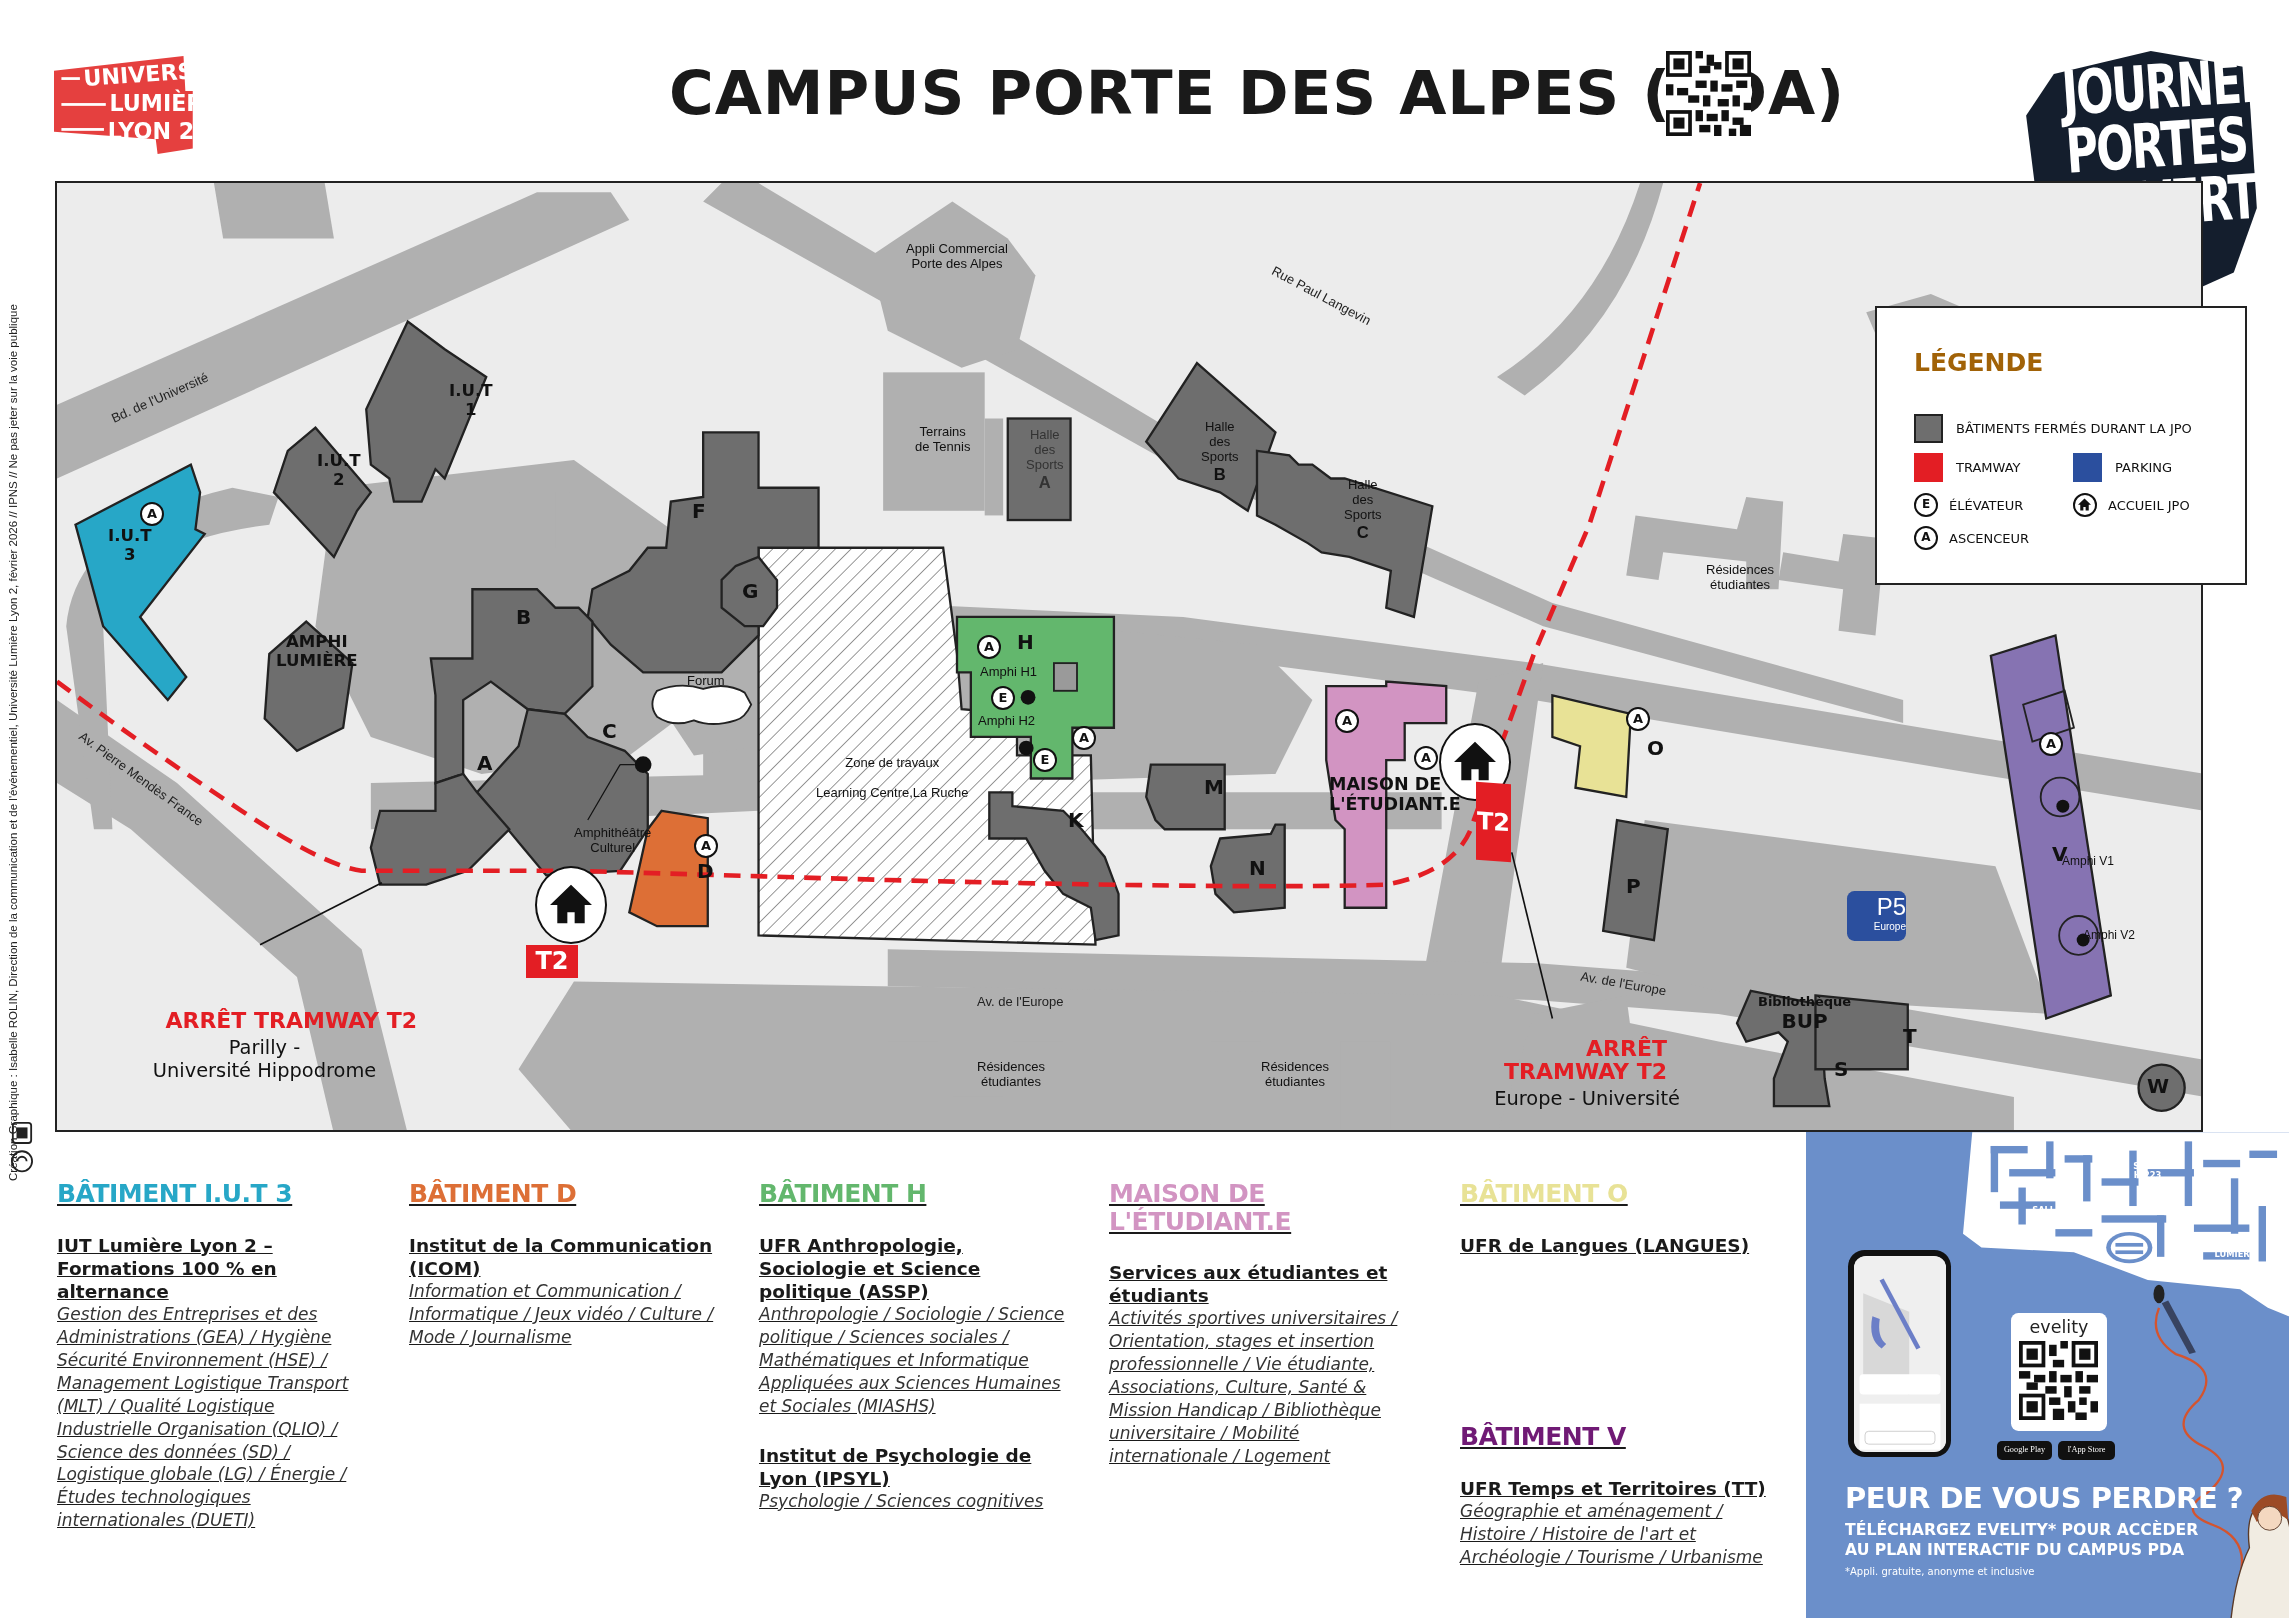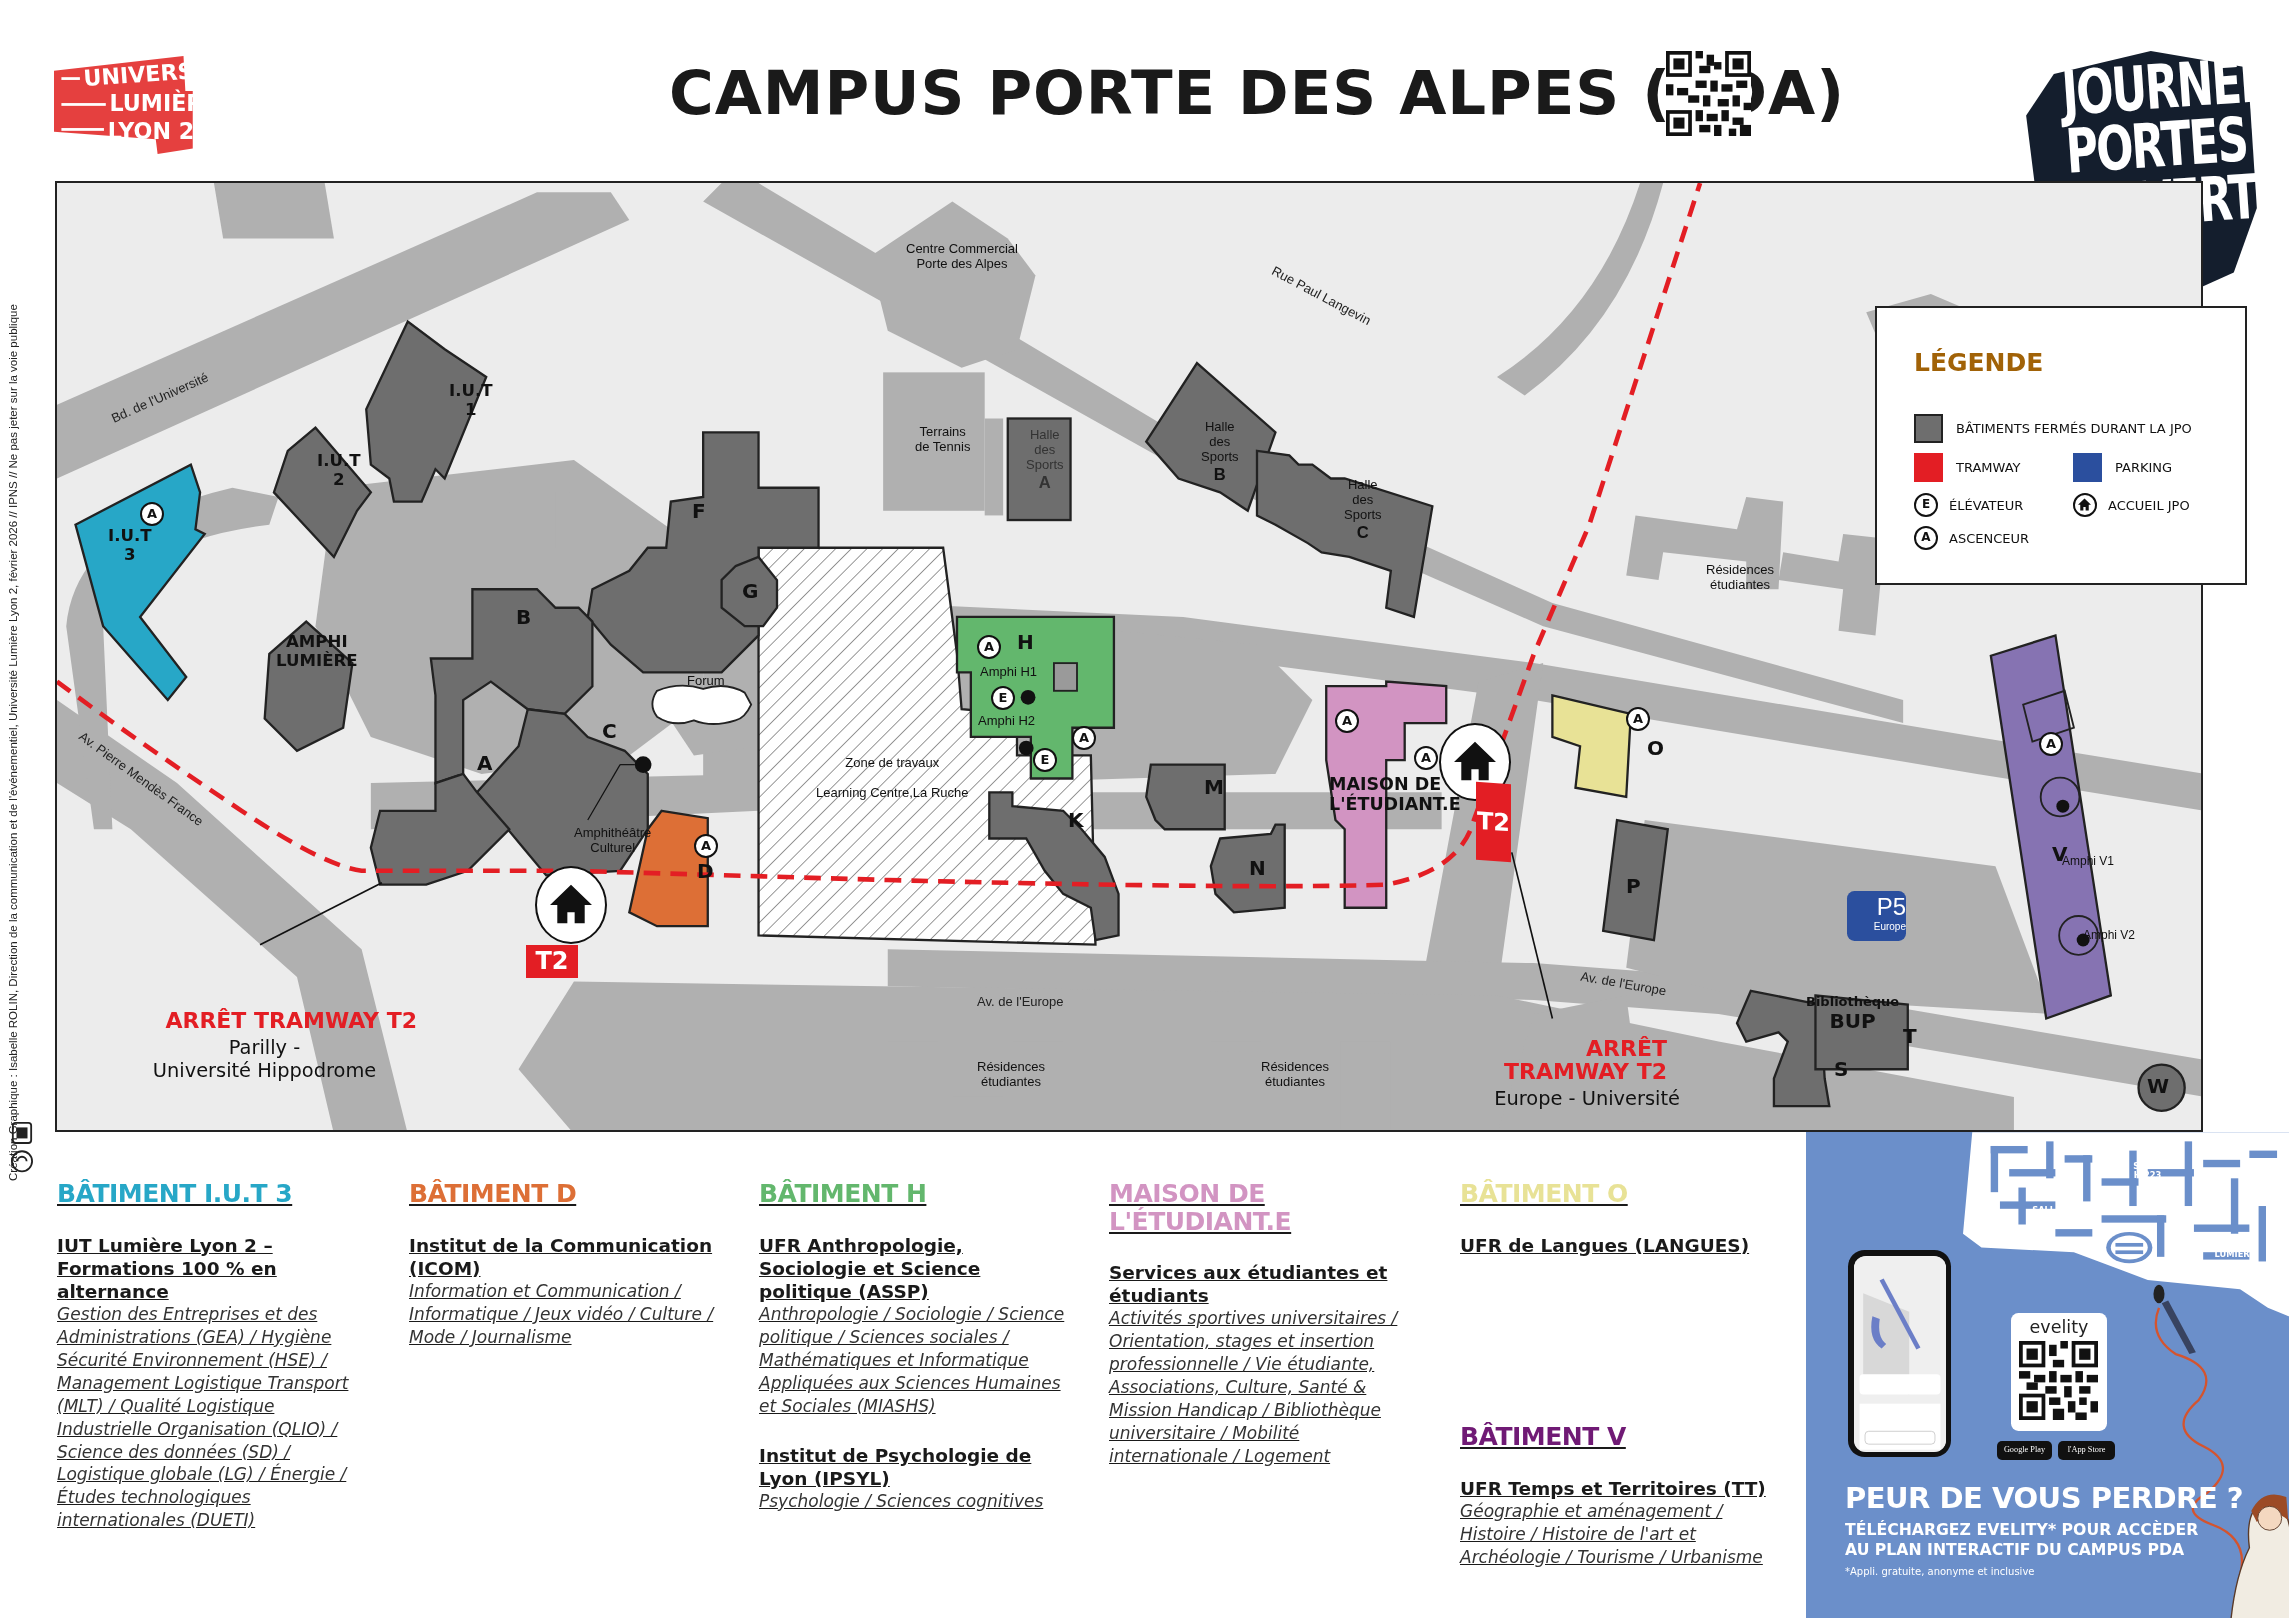--- a/index.html
+++ b/index.html
@@ -265,21 +265,21 @@
     <circle cx="1052" cy="557" r="8" fill="#111"></circle>
     <circle cx="1050" cy="612" r="8" fill="#111"></circle>
 
     <path d="M0,540 Q80,600 200,680 Q290,740 330,745 L560,745 L900,755 Q1300,765 1440,760 Q1520,745 1535,690 L1600,510 L1660,370 L1780,0" fill="none" stroke="#e31e24" stroke-width="5" stroke-dasharray="18,11"></path>
 
     <line x1="352" y1="758" x2="220" y2="825" stroke="#111" stroke-width="1.8"></line>
     <line x1="1576" y1="725" x2="1620" y2="905" stroke="#111" stroke-width="1.8"></line>
   </svg>
 
   <div class="map-label small-lbl" style="left:849px;top:59px;">
-      <div>Centre Commercial</div>
+      <div>Appli Commercial</div>
       <div>Porte des Alpes</div>
     </div>
   <div class="map-label small-lbl" style="left:858px;top:242px;">
       <div>Terrains</div>
       <div>de Tennis</div>
     </div>
 
   <div class="map-label" style="left:392px;top:198px;font-weight:700;font-size:16.6px;">
       <div>I.U.T</div>
       <div>1</div>
@@ -348,21 +348,21 @@
   <div class="map-label" style="left:1272px;top:591px;font-weight:700;font-size:17.5px;text-align:left;">
       <div>MAISON DE</div>
       <div>L'ÉTUDIANT.E</div>
     </div>
   <div class="map-label bld-letter" style="left:1590px;top:554px;">O</div>
   <div class="map-label bld-letter" style="left:1569px;top:692px;">P</div>
   <div class="map-label bld-letter" style="left:1995px;top:660px;">V</div>
   <div class="map-label small-lbl" style="left:2005px;top:672px;font-size:12px;">Amphi V1</div>
   <div class="map-label small-lbl" style="left:2026px;top:746px;font-size:12px;">Amphi V2</div>
 
-  <div class="map-label" style="left:1701px;top:812px;font-weight:700;margin-left:48px;">
+  <div class="map-label" style="left:1701px;top:812px;font-weight:700;">
       <div style="font-size:13px;">Bibliothèque</div>
       <div style="font-size:20px;">BUP</div>
     </div>
   <div class="map-label bld-letter" style="left:1777px;top:875px;">S</div>
   <div class="map-label bld-letter" style="left:1846px;top:842px;">T</div>
   <div class="map-label bld-letter" style="left:2090px;top:892px;color:#111;">W</div>
 
   <div class="map-label small-lbl" style="left:920px;top:877px;">
       <div>Résidences</div>
       <div>étudiantes</div>

